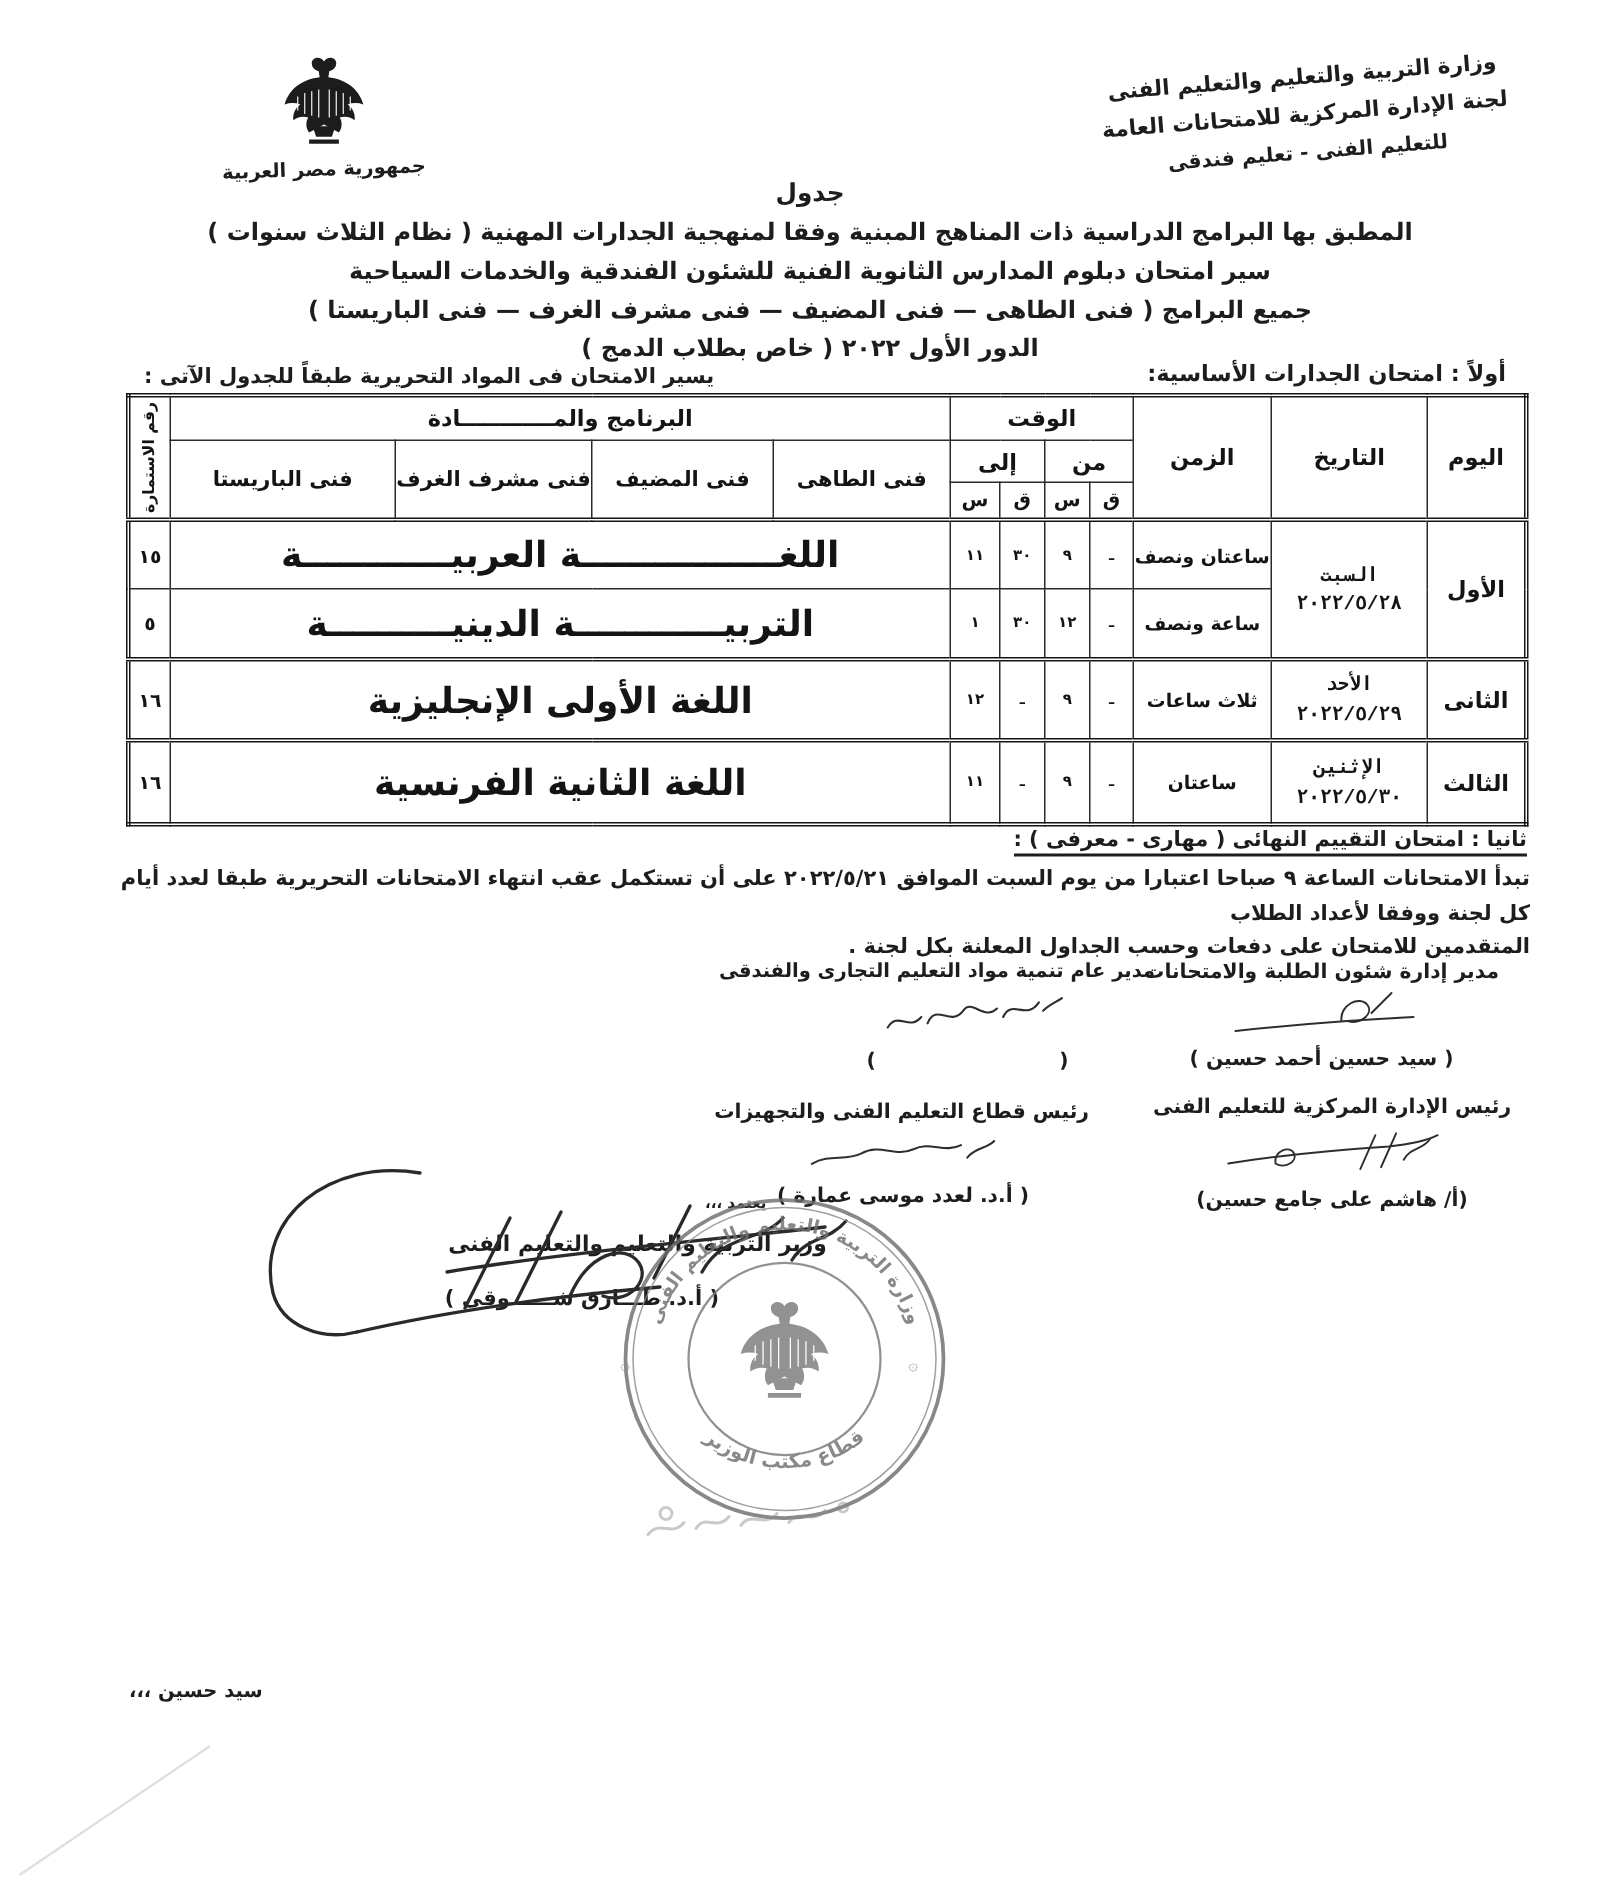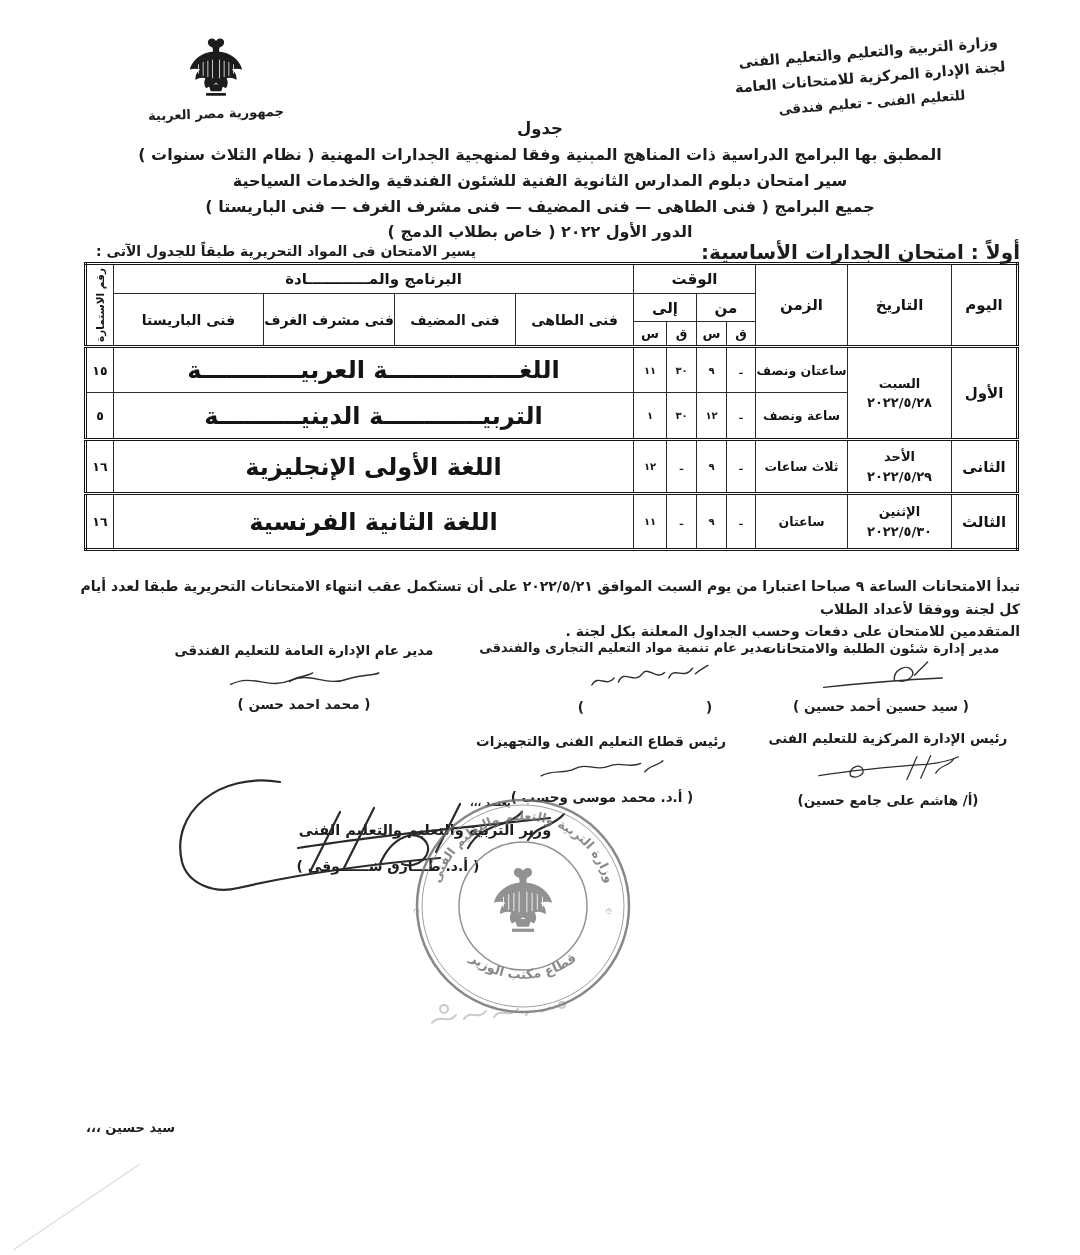--- a/index.html
+++ b/index.html
@@ -13,33 +13,33 @@
   #letterhead .lh3{font-size:13.5px;}
   #emblem{top:34px;left:138px;width:156px;text-align:center;}
   #emblem .country{font-size:13px;font-weight:700;transform:rotate(-2deg);margin-top:2px;letter-spacing:.5px;}
 
   
   #titleblock{top:116px;left:90px;width:900px;text-align:center;font-weight:700;
               font-size:16px;line-height:1.6;}
   #titleblock .t0{font-size:16.5px;}
 
   
-  #sec1-heading{top:240px;right:60px;font-size:20px;font-weight:700;white-space:nowrap;}
+  #sec1-heading{top:240px;right:76px;font-size:15px;font-weight:700;white-space:nowrap;}
   #sec1-note{top:243px;left:96px;font-size:14px;font-weight:700;white-space:nowrap;}
 
   
   #tablewrap{top:262px;left:84px;}
   table.sched{border-collapse:collapse;table-layout:fixed;width:932px;text-align:center;
               font-weight:700;color:#141414;border:3px double #141414;}
   table.sched td{border:1px solid #2b2b2b;padding:0;overflow:hidden;vertical-align:middle;}
   tr.heavy>td{border-top:3px double #141414;}
   .hA{height:30px;} .hB{height:28px;} .hC{height:25px;}
   .r1{height:46px;} .r2{height:47px;} .r3{height:54px;} .r4{height:56px;}
   .fs-hdr{font-size:15px;} .fs-sq{font-size:13px;} .fs-prog{font-size:14px;}
-  .fs-day{font-size:15px;} .fs-date{font-size:13px;line-height:1.5;} .fs-dur{font-size:12.5px;}
+  .fs-day{font-size:15px;} .fs-date{font-size:13px;line-height:1.5;font-family:Liberation Mono, monospace;} .fs-dur{font-size:12.5px;}
   .fs-num{font-size:10px;} .fs-form{font-size:12.5px;}
   td.subj{font-size:24px;}
   td.formno{position:relative;}
   .vert{position:absolute;left:50%;top:50%;width:82px;
         transform:translate(-50%,-50%) rotate(-90deg);
         font-size:10.5px;line-height:1.2;text-align:center;}
 
   
   #sec2-heading{top:552px;right:62px;font-size:14px;font-weight:700;white-space:nowrap;}
   #sec2-heading span{border-bottom:2px solid #1d1d1d;padding-bottom:1px;}
@@ -201,20 +201,23 @@
         <td class="fs-num">٩</td>
         <td class="fs-num">ـ</td>
         <td class="fs-num">١١</td>
         <td colspan="4" class="subj">اللغة الثانية الفرنسية</td>
         <td class="fs-form">١٦</td>
       </tr>
     </tbody>
       </table>
   </div>
 
+  <div id="sec2-heading" class="abs">
+    <span>ثانيا : امتحان التقييم النهائى ( مهارى - معرفى ) :</span>
+  </div>
   <div id="sec2-body" class="abs">
     <div>تبدأ الامتحانات الساعة ٩ صباحا اعتبارا من يوم السبت الموافق ٢٠٢٢/٥/٢١ على أن تستكمل عقب انتهاء الامتحانات التحريرية طبقا لعدد أيام كل لجنة ووفقا لأعداد الطلاب</div>
     <div>المتقدمين للامتحان على دفعات وحسب الجداول المعلنة بكل لجنة .</div>
   </div>
 
   <div id="sig0" class="sig">
     <div class="sig-title">مدير إدارة شئون الطلبة والامتحانات</div>
     <svg class="scribble" width="180" height="40" viewBox="0 0 200 60">
       <g fill="none" stroke="#2e2e2e" stroke-width="2" stroke-linecap="round">
         <path d="M14 44 C70 38 150 32 192 30"></path>
@@ -229,30 +232,20 @@
     <svg class="scribble" width="170" height="42" viewBox="0 0 200 60">
       <g fill="none" stroke="#2e2e2e" stroke-width="2" stroke-linecap="round">
         <path d="M24 40 C34 24 44 44 56 30"></path>
         <path d="M62 36 C70 16 84 40 96 24 C104 12 116 34 128 22"></path>
         <path d="M134 30 C142 12 156 34 168 16"></path>
         <path d="M172 24 C178 18 184 16 190 12"></path>
       </g>
     </svg>
     <div class="sig-name">(                          )</div>
   </div>
-  <div id="sig2" class="sig">
-    <div class="sig-title">مدير عام الإدارة العامة للتعليم الفندقى</div>
-    <svg class="scribble" width="190" height="36" viewBox="0 0 220 50">
-      <g fill="none" stroke="#2e2e2e" stroke-width="2" stroke-linecap="round">
-        <path d="M8 34 C40 18 60 42 92 28 C120 16 140 38 172 26 C190 20 204 22 214 18"></path>
-        <path d="M90 30 C100 22 112 24 122 18"></path>
-      </g>
-    </svg>
-    <div class="sig-name">( محمد احمد حسن )</div>
-  </div>
 
   <div id="sig3" class="sig">
     <div class="sig-title">رئيس الإدارة المركزية للتعليم الفنى</div>
     <svg class="scribble" width="210" height="44" viewBox="0 0 240 70">
       <g fill="none" stroke="#2e2e2e" stroke-width="2" stroke-linecap="round">
         <path d="M10 44 C60 36 120 30 180 26 C200 24 220 20 232 14"></path>
         <path d="M150 50 L166 14 M172 48 L188 12"></path>
         <path d="M196 40 C204 26 216 30 224 18"></path>
         <path d="M60 44 C58 30 76 24 80 34 C83 42 70 50 60 44"></path>
       </g>
@@ -260,21 +253,21 @@
     <div class="sig-name">(أ/ هاشم على جامع حسين)</div>
   </div>
   <div id="sig4" class="sig">
     <div class="sig-title">رئيس قطاع التعليم الفنى والتجهيزات</div>
     <svg class="scribble" width="180" height="38" viewBox="0 0 200 55">
       <g fill="none" stroke="#2e2e2e" stroke-width="2" stroke-linecap="round">
         <path d="M12 36 C30 26 44 34 60 26 C78 16 92 30 110 22 C126 14 140 26 156 18"></path>
         <path d="M162 30 C170 20 180 22 188 14"></path>
       </g>
     </svg>
-    <div class="sig-name">( أ.د. محمد موسى وحسب )</div>
+    <div class="sig-name">( أ.د. لعدد موسى عمارة )</div>
   </div>
 
   <div id="approval-label" class="abs">يعتمد ،،،</div>
   <div id="approval-title" class="abs">وزير التربية والتعليم والتعليم الفنى</div>
   <div id="approval-name" class="abs">( أ.د. طـــارق شــــــوقى )</div>
 
   <svg id="minister-sig" class="abs" width="460" height="165" viewBox="0 0 460 165">
     <g fill="none" stroke="#2a2a2a" stroke-width="2.2" stroke-linecap="round">
       <path d="M150 30 C90 20 40 60 52 110 C58 132 84 142 108 136"></path>
       <path d="M108 136 C160 124 220 114 310 106"></path>

